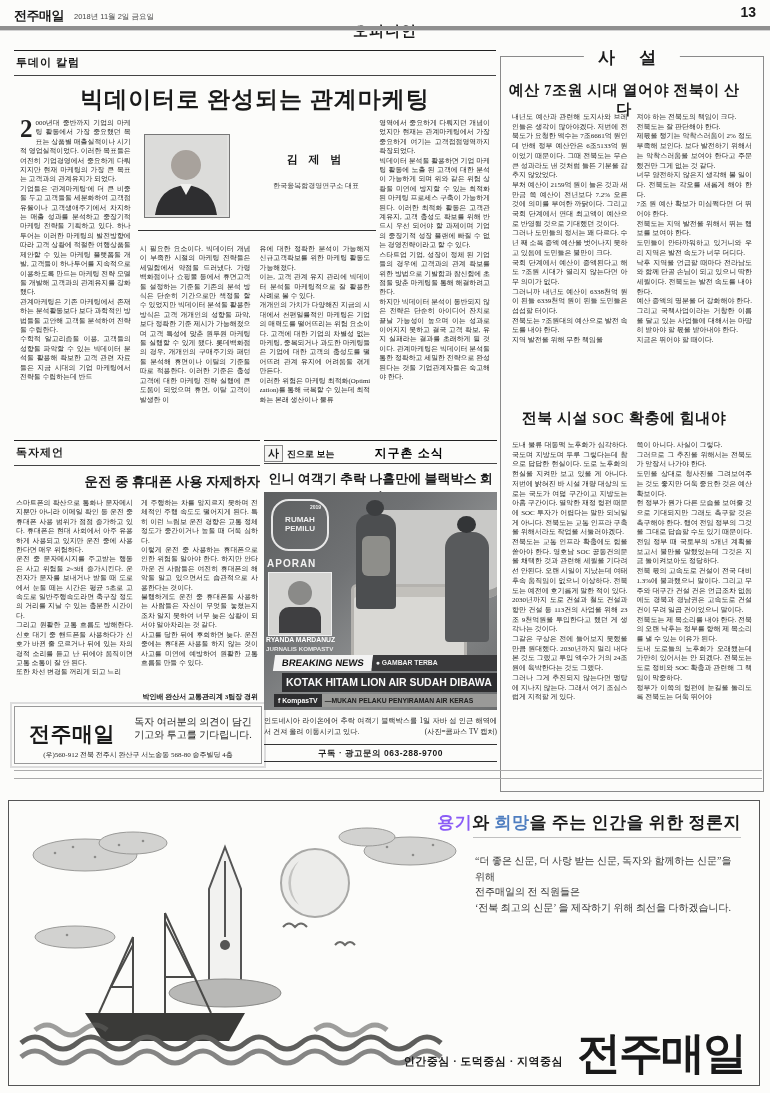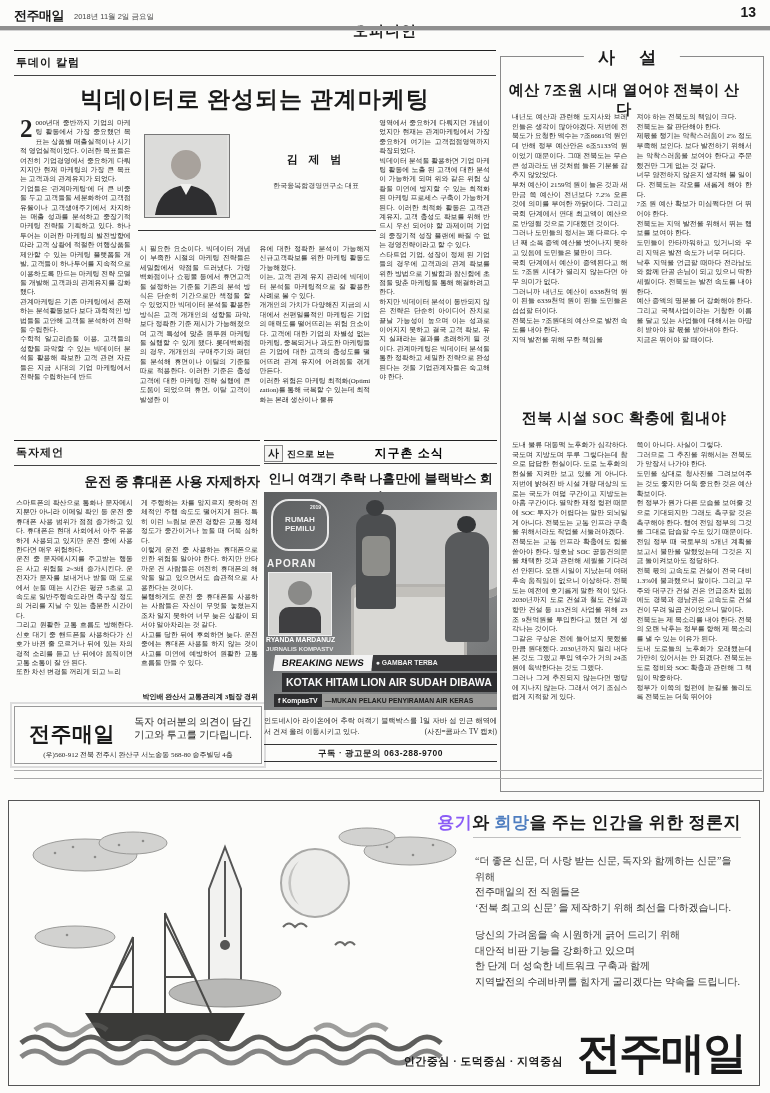--- a/index.html
+++ b/index.html
@@ -317,24 +317,20 @@
       </svg>
     </div>
     <div class="bhead">
       <span id="bh1" style="color: #8b5cf6;">용기</span><span>와 </span><span id="bh2" style="color: rgb(79, 126, 192);">희망</span><span>을 주는 인간을 위한 정론지</span>
     </div>
     <div class="bhead-rule"></div>
     <div class="paras">
       <p>“더 좋은 신문, 더 사랑 받는 신문, 독자와 함께하는 신문”을 위해
 전주매일의 전 직원들은
 ‘전북 최고의 신문’ 을 제작하기 위해 최선을 다하겠습니다.</p>
-      <p>당신의 가려움을 속 시원하게 긁어 드리기 위해
-대안적 비판 기능을 강화하고 있으며
-한 단계 더 성숙한 네트워크 구축과 함께
-지역발전의 수레바퀴를 힘차게 굴리겠다는 약속을 드립니다.</p>
     </div>
     <div class="slogan-row">
       <div class="slogan">인간중심 · 도덕중심 · 지역중심</div>
       <div class="bbrand">전주매일</div>
     </div>
   </div>
 
 </div>
 
 </body></html>

